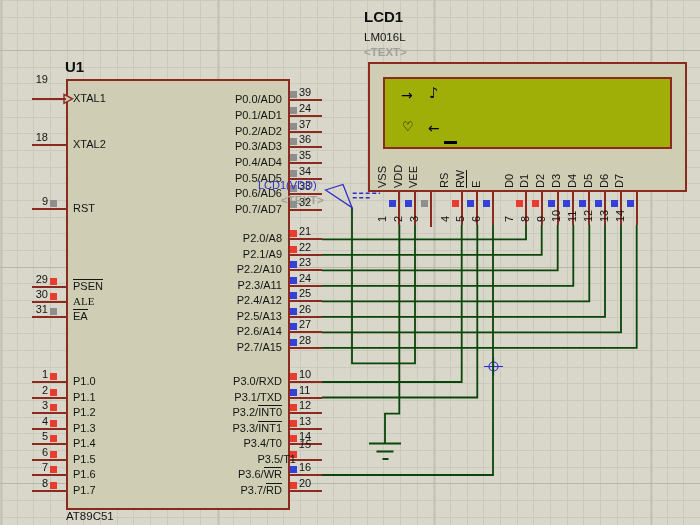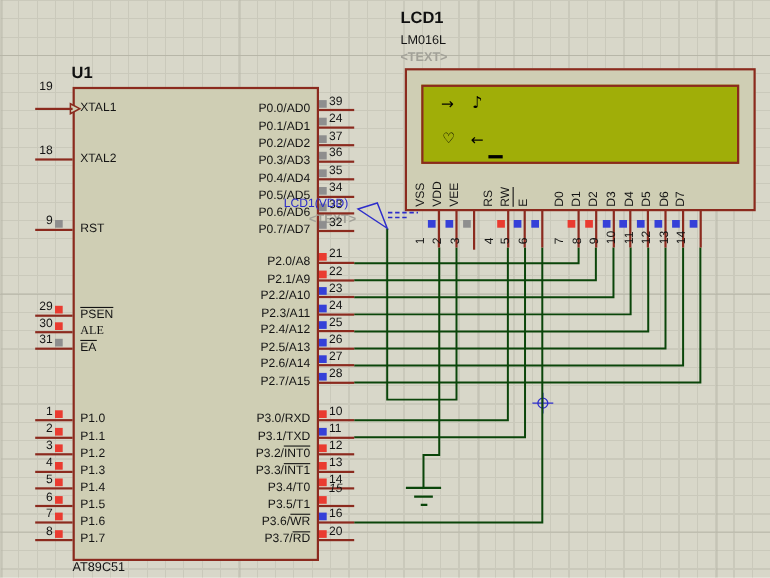--- a/index.html
+++ b/index.html
@@ -222,21 +222,21 @@
     <div class="num" style="left: 299px; top: 414.5px;">13</div>
     <div class="sq" style="left: 290px; top: 419.5px; background: rgb(234, 59, 48);"></div>
     <div class="plabel plabelR" style="right: 418px; top: 420.5px;"><span>P3.3/</span><span class="ov">INT1</span></div>
     <div class="stub" style="left: 289px; top: 443px; width: 33px; height: 2px;"></div>
     <div class="num" style="left: 299px; top: 430px;">14</div>
     <div class="sq" style="left: 290px; top: 435px; background: rgb(234, 59, 48);"></div>
     <div class="plabel plabelR" style="right: 418px; top: 436px;">P3.4/T0</div>
     <div class="stub" style="left: 289px; top: 458.5px; width: 33px; height: 2px;"></div>
     <div class="num" style="left: 299px; top: 438px; font-style: italic;">15</div>
     <div class="sq" style="left: 290px; top: 450.5px; background: rgb(234, 59, 48);"></div>
-    <div class="plabel plabelR" style="right: 418px; top: 451.5px; margin-left: 48px;">P3.5/T1</div>
+    <div class="plabel plabelR" style="right: 404px; top: 451.5px; margin-left: 48px;">P3.5/T1</div>
     <div class="stub" style="left: 289px; top: 474px; width: 33px; height: 2px;"></div>
     <div class="num" style="left: 299px; top: 461px;">16</div>
     <div class="sq" style="left: 290px; top: 466px; background: rgb(53, 64, 216);"></div>
     <div class="plabel plabelR" style="right: 418px; top: 467px; text-align: center;"><span>P3.6/</span><span class="ov">WR</span></div>
     <div class="stub" style="left: 289px; top: 489.5px; width: 33px; height: 2px;"></div>
     <div class="num" style="left: 299px; top: 476.5px;">20</div>
     <div class="sq" style="left: 290px; top: 481.5px; background: rgb(234, 59, 48);"></div>
     <div class="plabel plabelR" style="right: 418px; top: 482.5px;"><span>P3.7/</span><span class="ov">RD</span></div>
     <div class="stub" style="left: 398.3px; top: 190px; width: 2px; height: 35px;"></div>
     <div class="sq" style="left: 389.3px; top: 199.5px; background: rgb(53, 64, 216);"></div>

